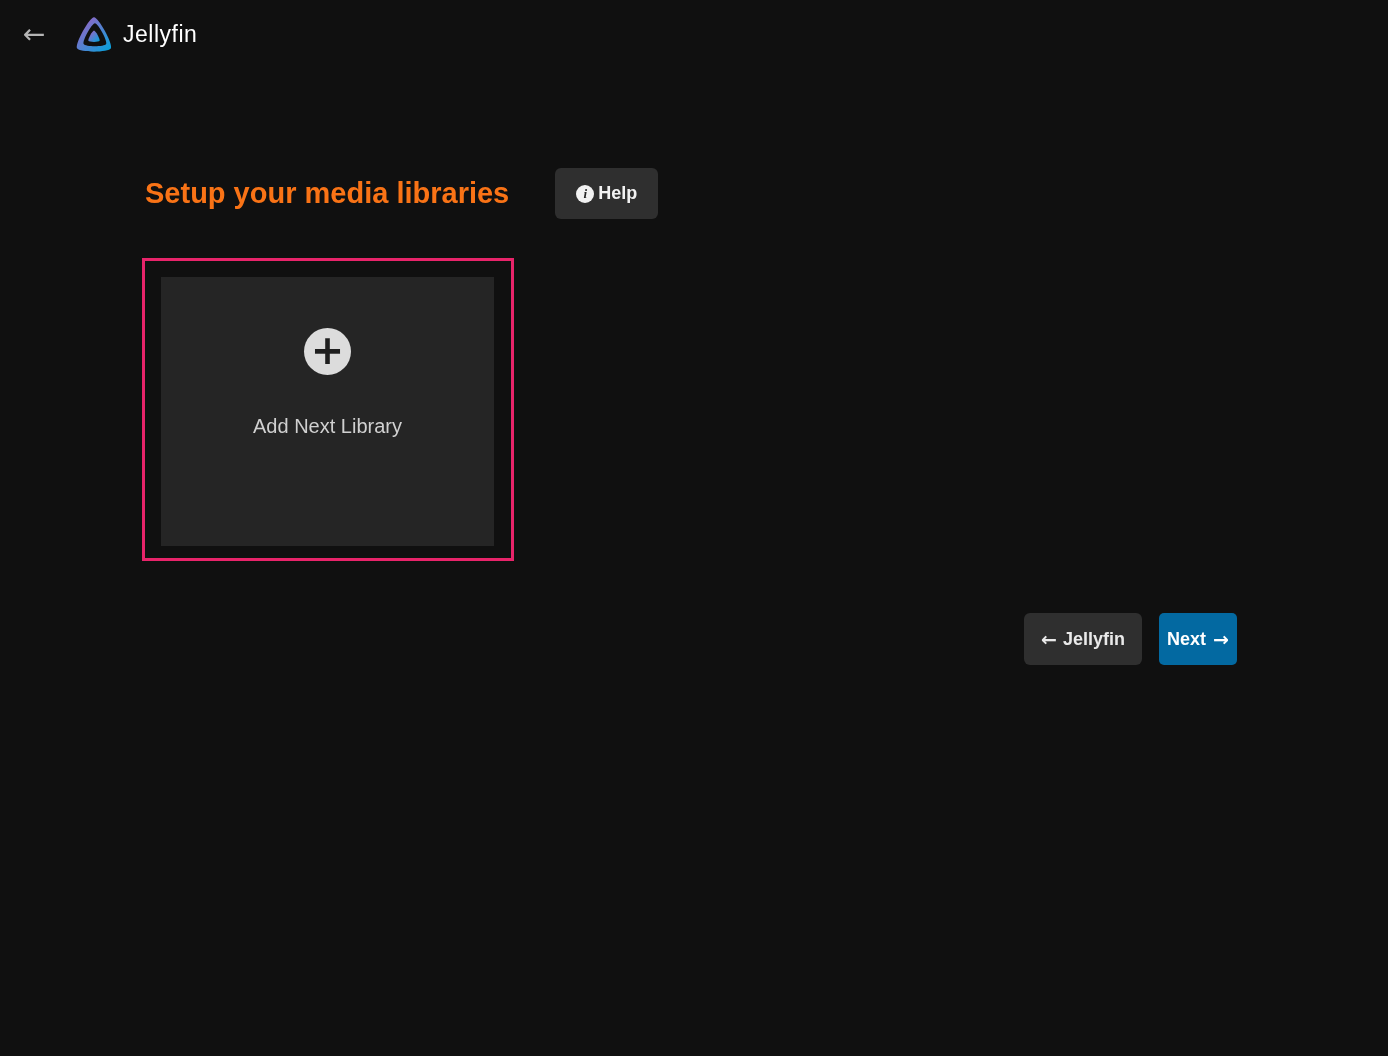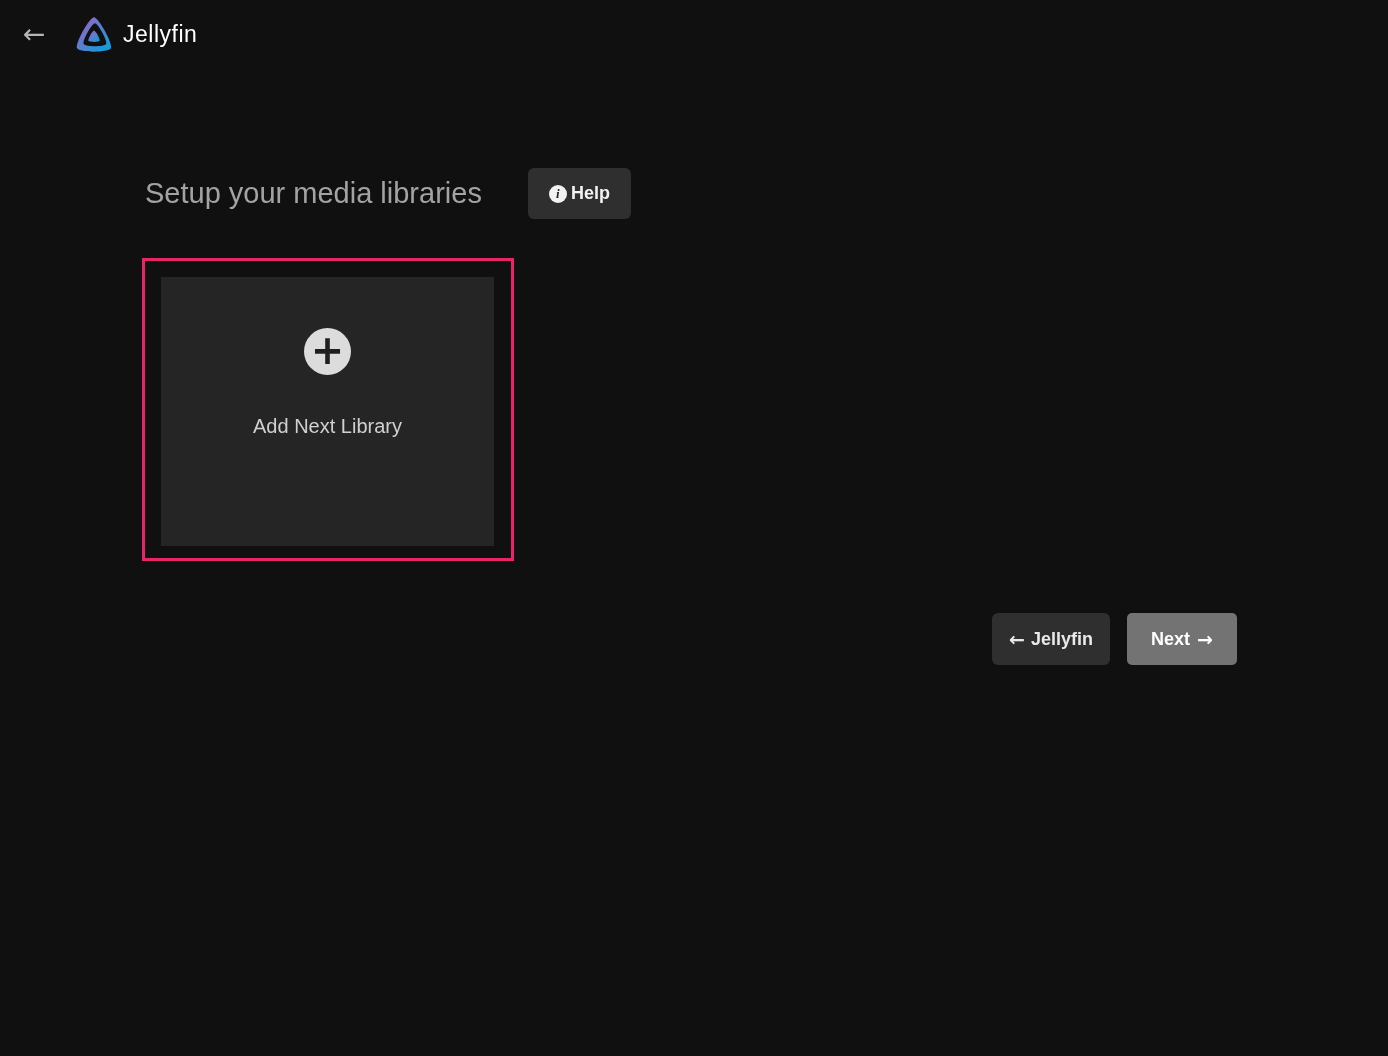--- a/index.html
+++ b/index.html
@@ -47,22 +47,22 @@
   
   .heading-row {
     position: absolute;
     left: 145px; top: 168px;
     display: flex;
     align-items: center;
     height: 51px;
   }
   .page-title {
     font-size: 29px;
-    font-weight: 400;
-    color: #a3a3a3;
+    font-weight: 700;
+    color: #f97316;
     white-space: nowrap;
   }
   .help-button {
     margin-left: 46px;
     height: 51px;
     padding: 0 21px;
     background: #2f2f2f;
     border: none;
     border-radius: 6px;
     display: flex;
@@ -149,22 +149,22 @@
     display: flex;
     align-items: center;
     cursor: pointer;
     color: #e9e9e9;
     font-size: 18px;
     font-weight: 700;
     font-family: inherit;
   }
   .next-button {
     height: 52px;
-    padding: 0 24px;
-    background: #737373;
+    padding: 0 8px;
+    background: #0369a1;
     border: none;
     border-radius: 5px;
     display: flex;
     align-items: center;
     cursor: pointer;
     color: #ffffff;
     font-size: 18px;
     font-weight: 700;
     font-family: inherit;
   }

